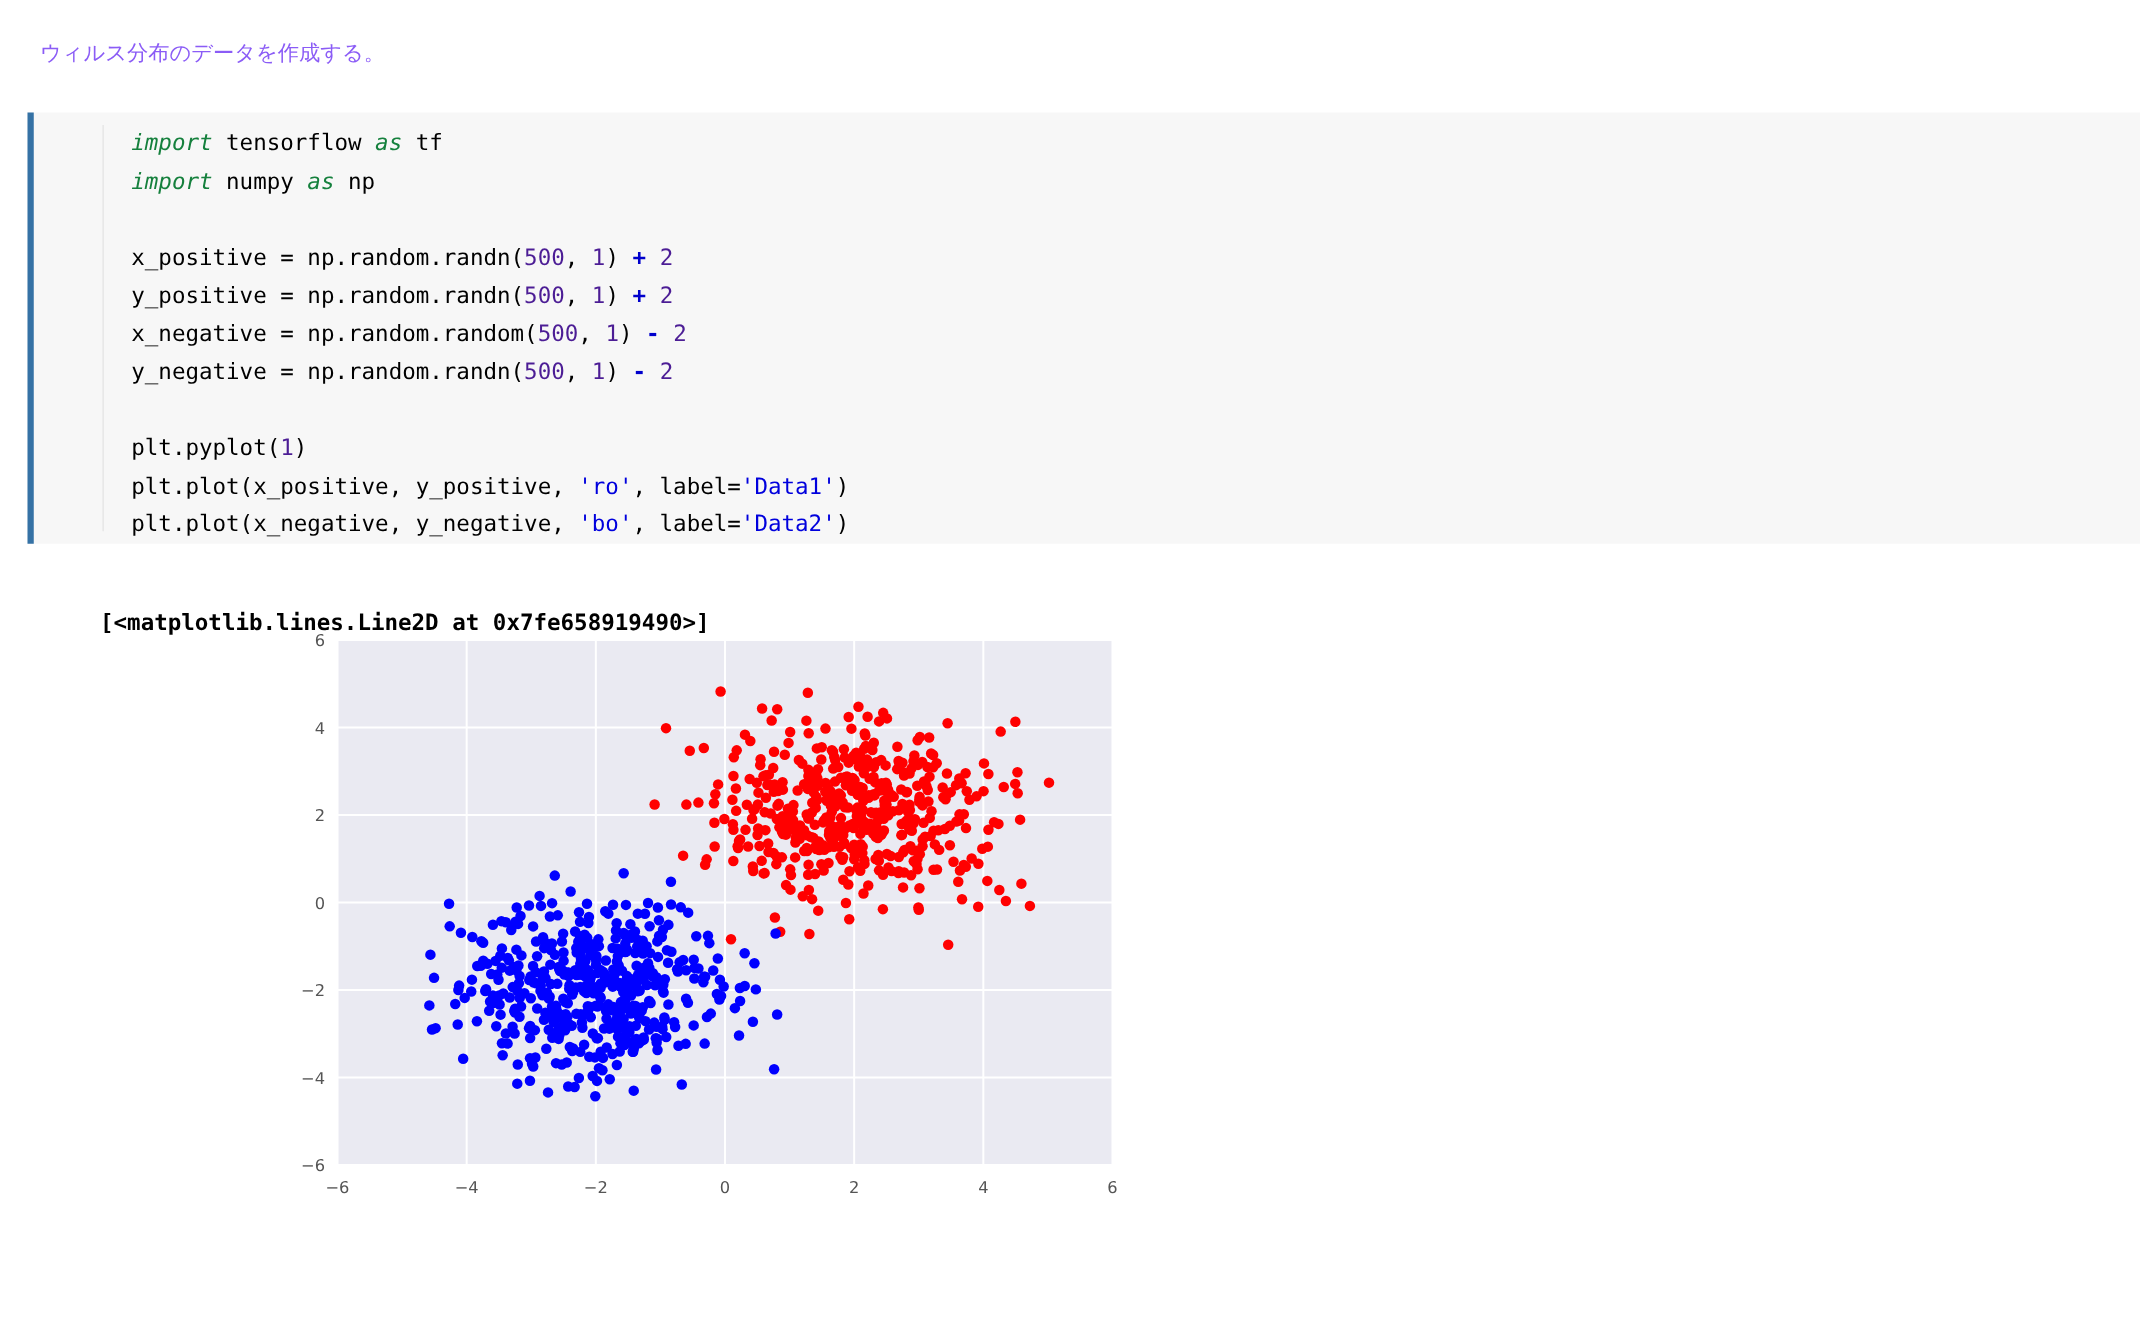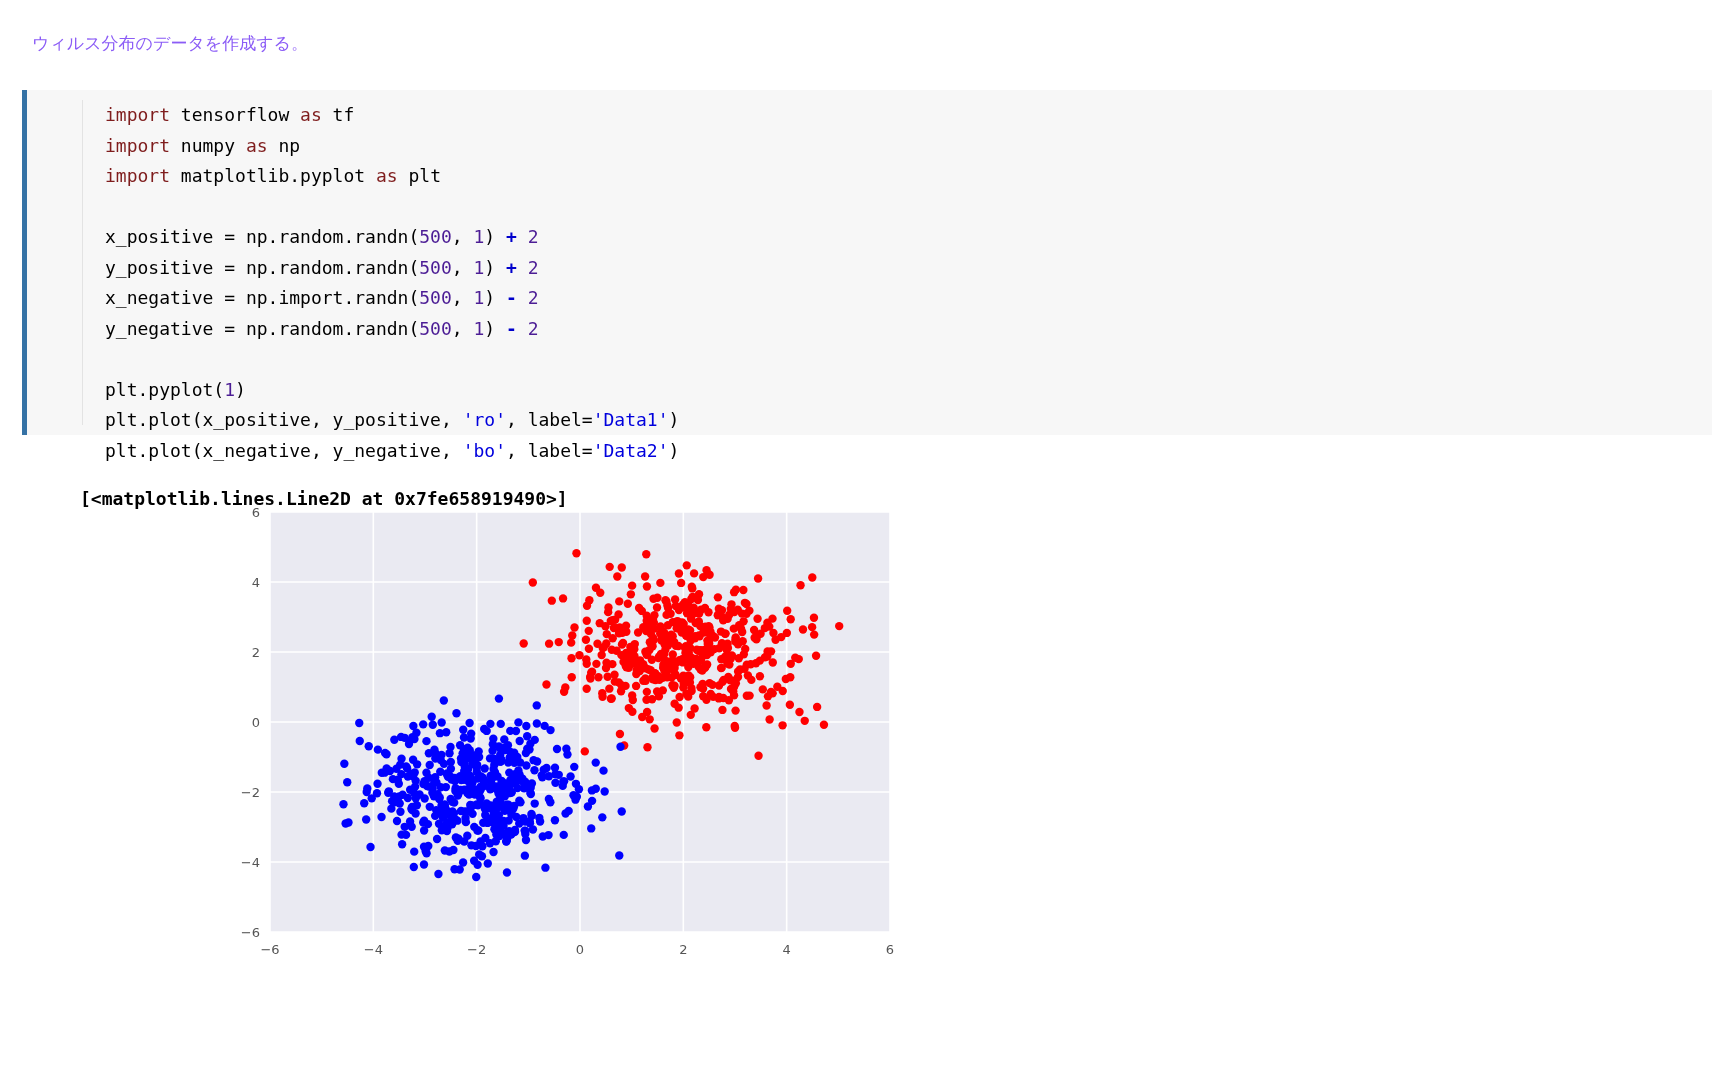--- a/index.html
+++ b/index.html
@@ -48,21 +48,21 @@
     height: 325px;
   }
   .code-line {
     font-family: "DejaVu Sans Mono", monospace;
     font-size: 18px;
     line-height: 30.5px;
     white-space: pre;
     color: #000000;
     height: 30.5px;
   }
-  .kw   { color: #7f1d1d; }
+  .kw   { color: #15803d; font-style: italic; }
   .num  { color: #4c1d95; text-align: right; }
   .str  { color: #0000dd; }
   .op   { color: #0000cc; font-weight: bold; }
 
   
   .text-output {
     position: absolute;
     left: 80px;
     top: 485px;
     font-family: "DejaVu Sans Mono", monospace;
@@ -91,25 +91,24 @@
 </style>
 </head>
 <body>
 
 <div class="md-paragraph">ウィルス分布のデータを作成する。</div>
 
 <div class="code-cell">
   <div class="code-inner" id="code-inner">
       <div class="code-line"><span class="kw">import </span><span>tensorflow </span><span class="kw">as </span><span>tf</span></div>
       <div class="code-line"><span class="kw">import </span><span>numpy </span><span class="kw">as </span><span>np</span></div>
-      <div class="code-line"><span class="kw">import </span><span>matplotlib.pyplot </span><span class="kw">as </span><span>plt</span></div>
       <div class="code-line">&nbsp;</div>
       <div class="code-line"><span>x_positive = np.random.randn(</span><span class="num">500</span><span>, </span><span class="num">1</span><span>) </span><span class="op">+ </span><span class="num">2</span></div>
       <div class="code-line"><span>y_positive = np.random.randn(</span><span class="num">500</span><span>, </span><span class="num">1</span><span>) </span><span class="op">+ </span><span class="num">2</span></div>
-      <div class="code-line"><span>x_negative = np.import.randn(</span><span class="num">500</span><span>, </span><span class="num">1</span><span>) </span><span class="op">- </span><span class="num">2</span></div>
+      <div class="code-line"><span>x_negative = np.random.random(</span><span class="num">500</span><span>, </span><span class="num">1</span><span>) </span><span class="op">- </span><span class="num">2</span></div>
       <div class="code-line"><span>y_negative = np.random.randn(</span><span class="num">500</span><span>, </span><span class="num">1</span><span>) </span><span class="op">- </span><span class="num">2</span></div>
       <div class="code-line">&nbsp;</div>
       <div class="code-line"><span>plt.pyplot(</span><span class="num">1</span><span>)</span></div>
       <div class="code-line"><span>plt.plot(x_positive, y_positive, </span><span class="str">'ro'</span><span>, label=</span><span class="str">'Data1'</span><span>)</span></div>
       <div class="code-line"><span>plt.plot(x_negative, y_negative, </span><span class="str">'bo'</span><span>, label=</span><span class="str">'Data2'</span><span>)</span></div>
     </div>
 </div>
 
 <div class="text-output">[&lt;matplotlib.lines.Line2D at 0x7fe658919490&gt;]</div>
 

